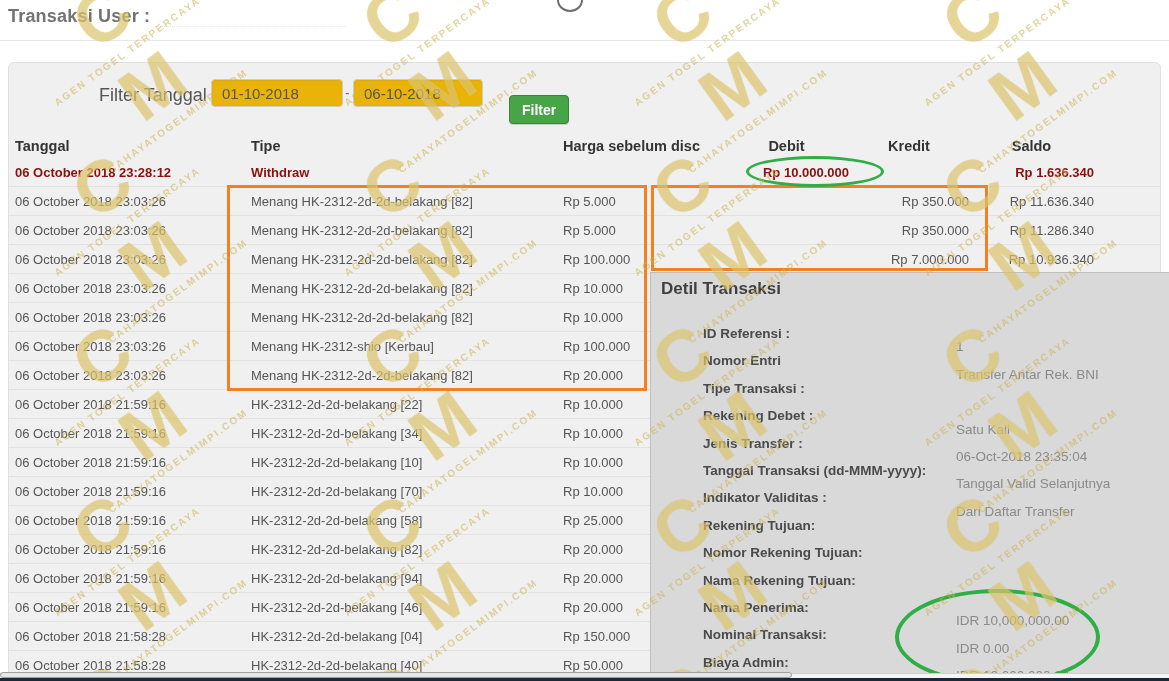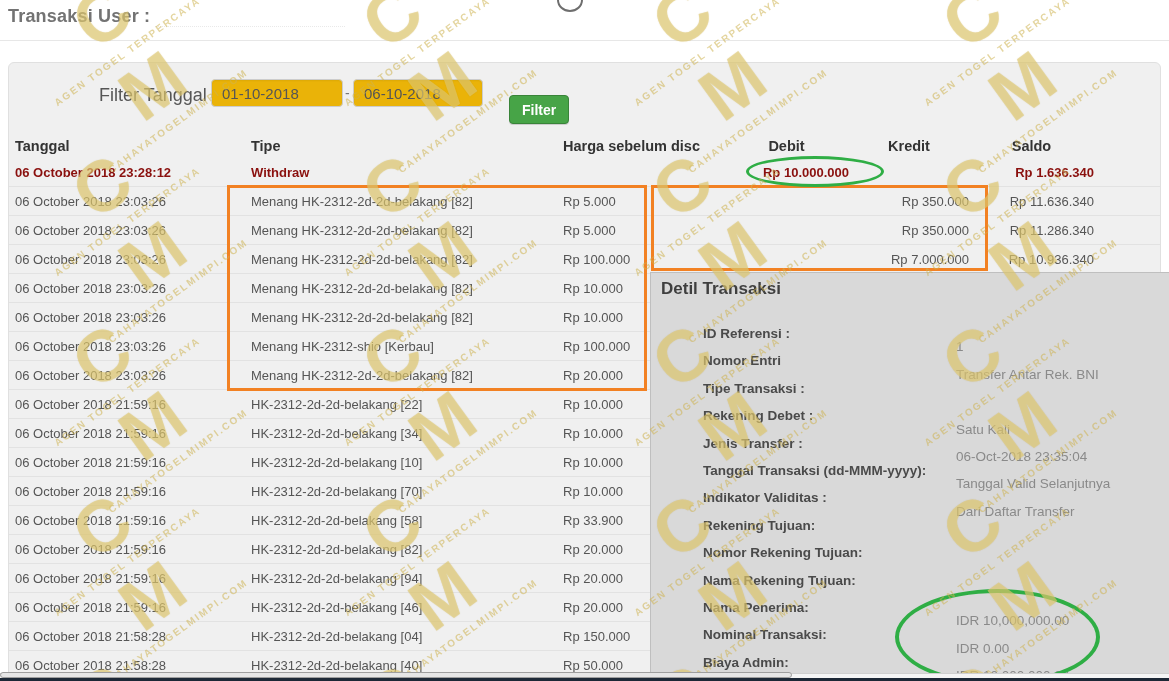--- a/index.html
+++ b/index.html
@@ -208,21 +208,21 @@
           <div class="c1 cell">06 October 2018 21:59:16</div>
           <div class="c2 cell">HK-2312-2d-2d-belakang [70]</div>
           <div class="c3 cell">Rp 10.000</div>
           <div class="c4 cell"></div>
           <div class="c5 cell"></div>
           <div class="c6 cell"></div>
         </div>
         <div class="trow">
           <div class="c1 cell">06 October 2018 21:59:16</div>
           <div class="c2 cell">HK-2312-2d-2d-belakang [58]</div>
-          <div class="c3 cell">Rp 33.900</div>
+          <div class="c3 cell">Rp 25.000</div>
           <div class="c4 cell"></div>
           <div class="c5 cell"></div>
           <div class="c6 cell"></div>
         </div>
         <div class="trow">
           <div class="c1 cell">06 October 2018 21:59:16</div>
           <div class="c2 cell">HK-2312-2d-2d-belakang [82]</div>
           <div class="c3 cell">Rp 20.000</div>
           <div class="c4 cell"></div>
           <div class="c5 cell"></div>

